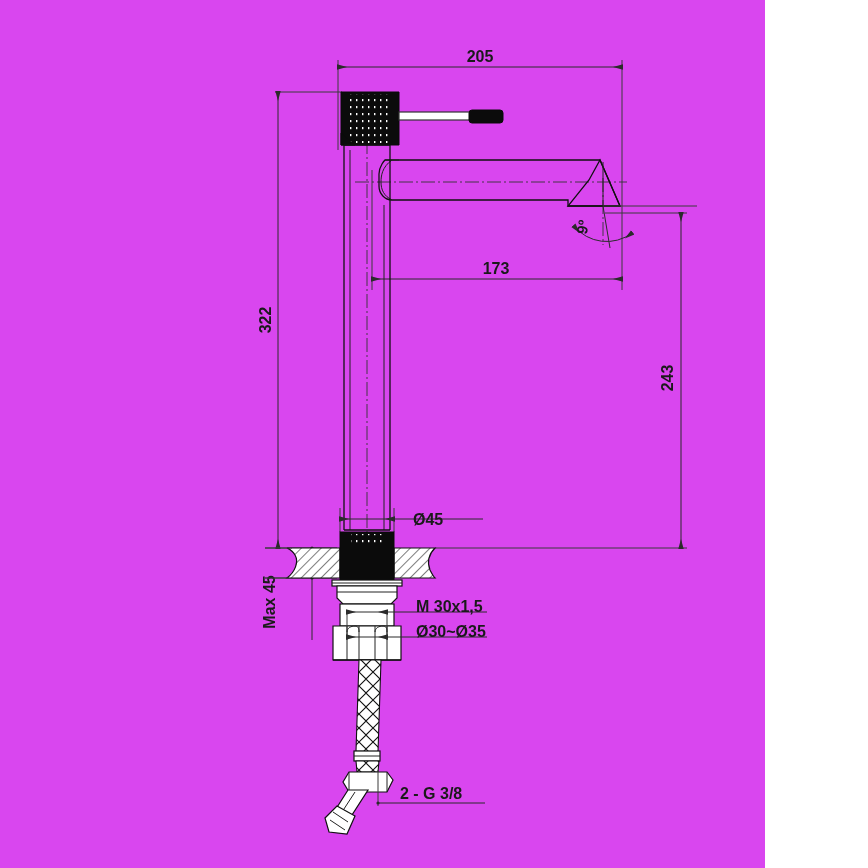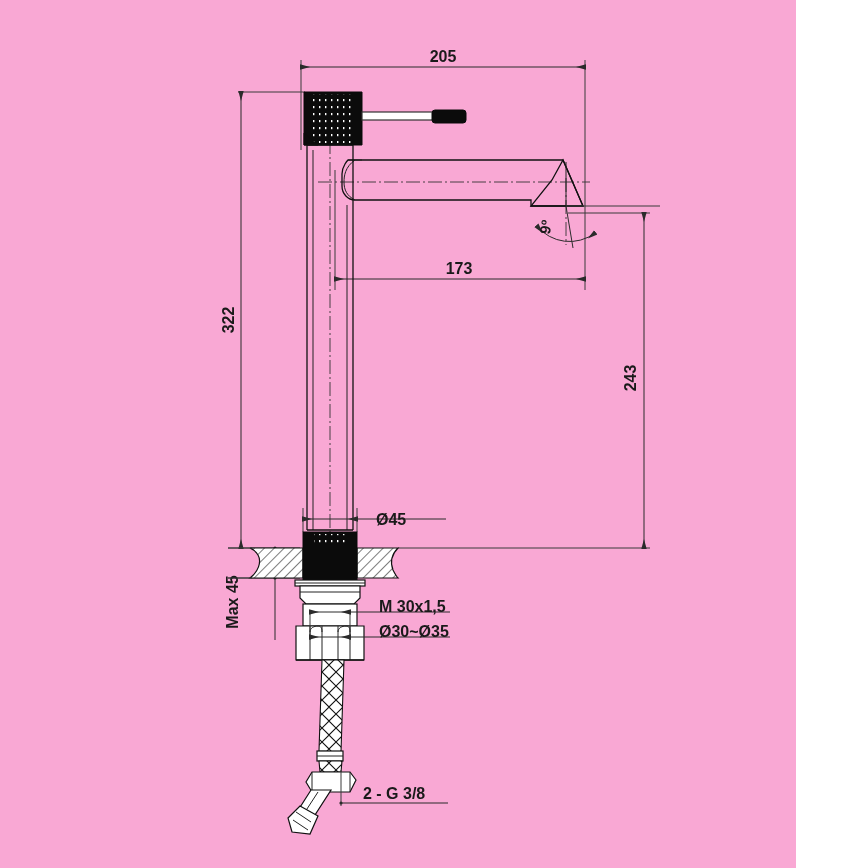--- a/index.html
+++ b/index.html
@@ -8,23 +8,24 @@
     background: #ffffff;
   }
   body {
     width: 868px;
     height: 868px;
     font-family: "Liberation Sans", sans-serif;
     overflow: hidden;
   }
   #drawing-root {
     position: relative;
-    width: 796px;
+    width: 728px;
     height: 868px;
-    background: #f9a8d4;
+    background: #d946ef;
+    padding-left: 37px;
   }
   svg.tech-drawing {
     display: block;
     width: 868px;
     height: 868px;
   }
   .dim-text {
     font-family: "Liberation Sans", sans-serif;
     font-size: 16px;
     font-weight: bold;

